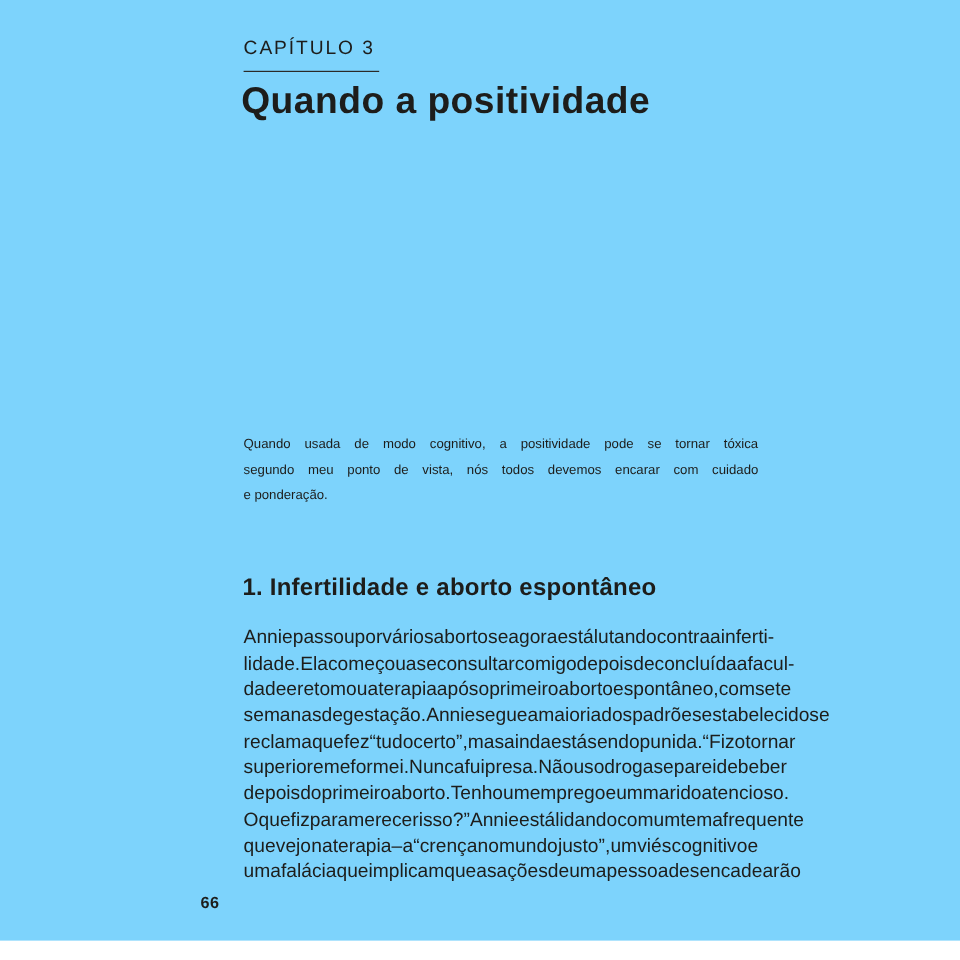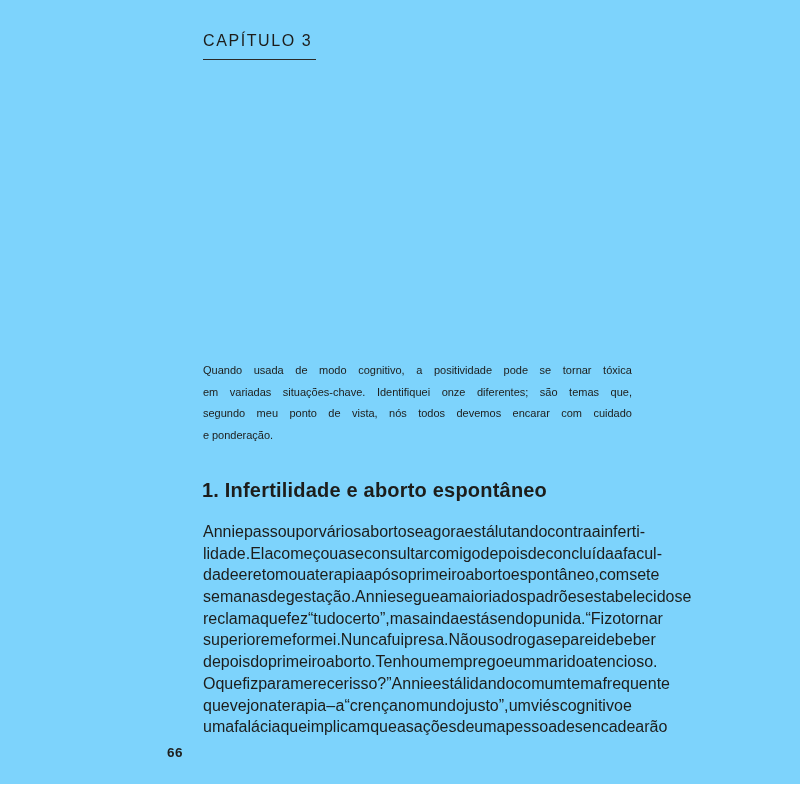--- a/index.html
+++ b/index.html
@@ -82,46 +82,36 @@
   }
 </style>
 </head>
 <body>
 
 <div class="page">
 
   <div class="kicker">CAPÍTULO 3</div>
 
   <div class="title">
+    <div>Quando a positividade</div>
   </div>
 
   <div class="intro">
     <div class="jline">
         <span>Quando</span>
         <span>usada</span>
         <span>de</span>
         <span>modo</span>
         <span>cognitivo,</span>
         <span>a</span>
         <span>positividade</span>
         <span>pode</span>
         <span>se</span>
         <span>tornar</span>
         <span>tóxica</span>
-      </div>
-    <div class="jline">
-        <span>em</span>
-        <span>variadas</span>
-        <span>situações-chave.</span>
-        <span>Identifiquei</span>
-        <span>onze</span>
-        <span>diferentes;</span>
-        <span>são</span>
-        <span>temas</span>
-        <span>que,</span>
       </div>
     <div class="jline">
         <span>segundo</span>
         <span>meu</span>
         <span>ponto</span>
         <span>de</span>
         <span>vista,</span>
         <span>nós</span>
         <span>todos</span>
         <span>devemos</span>

